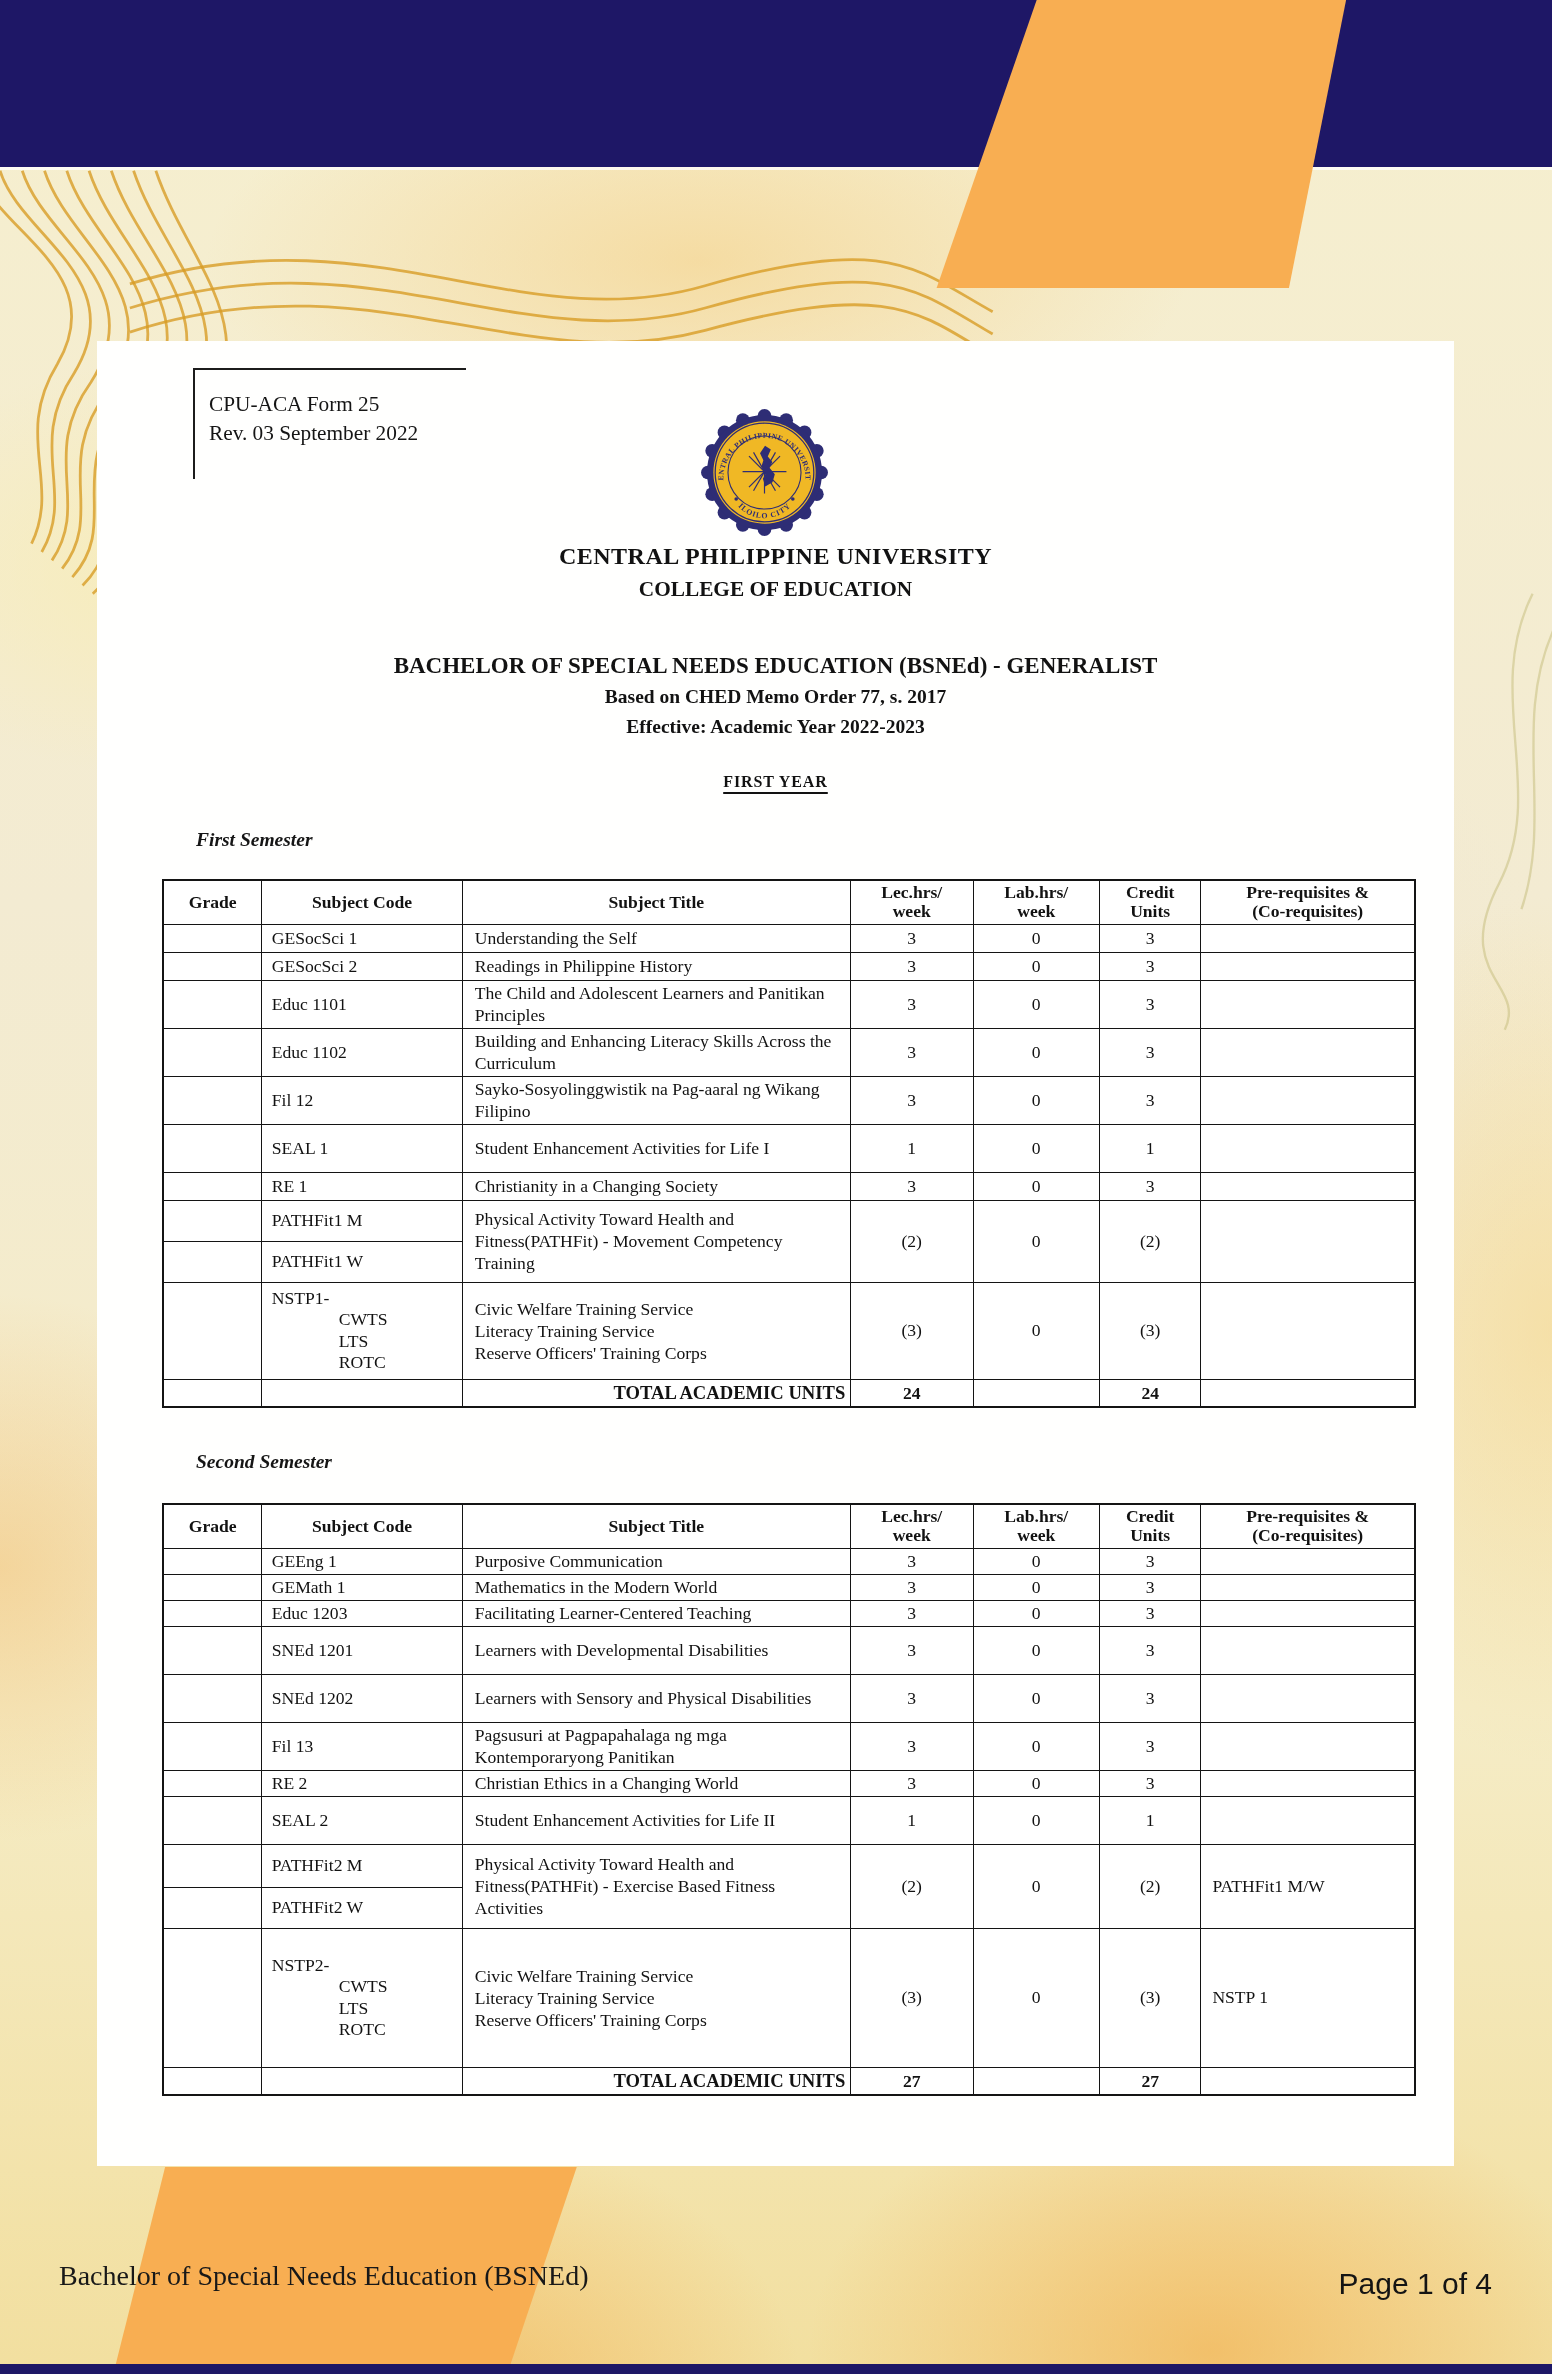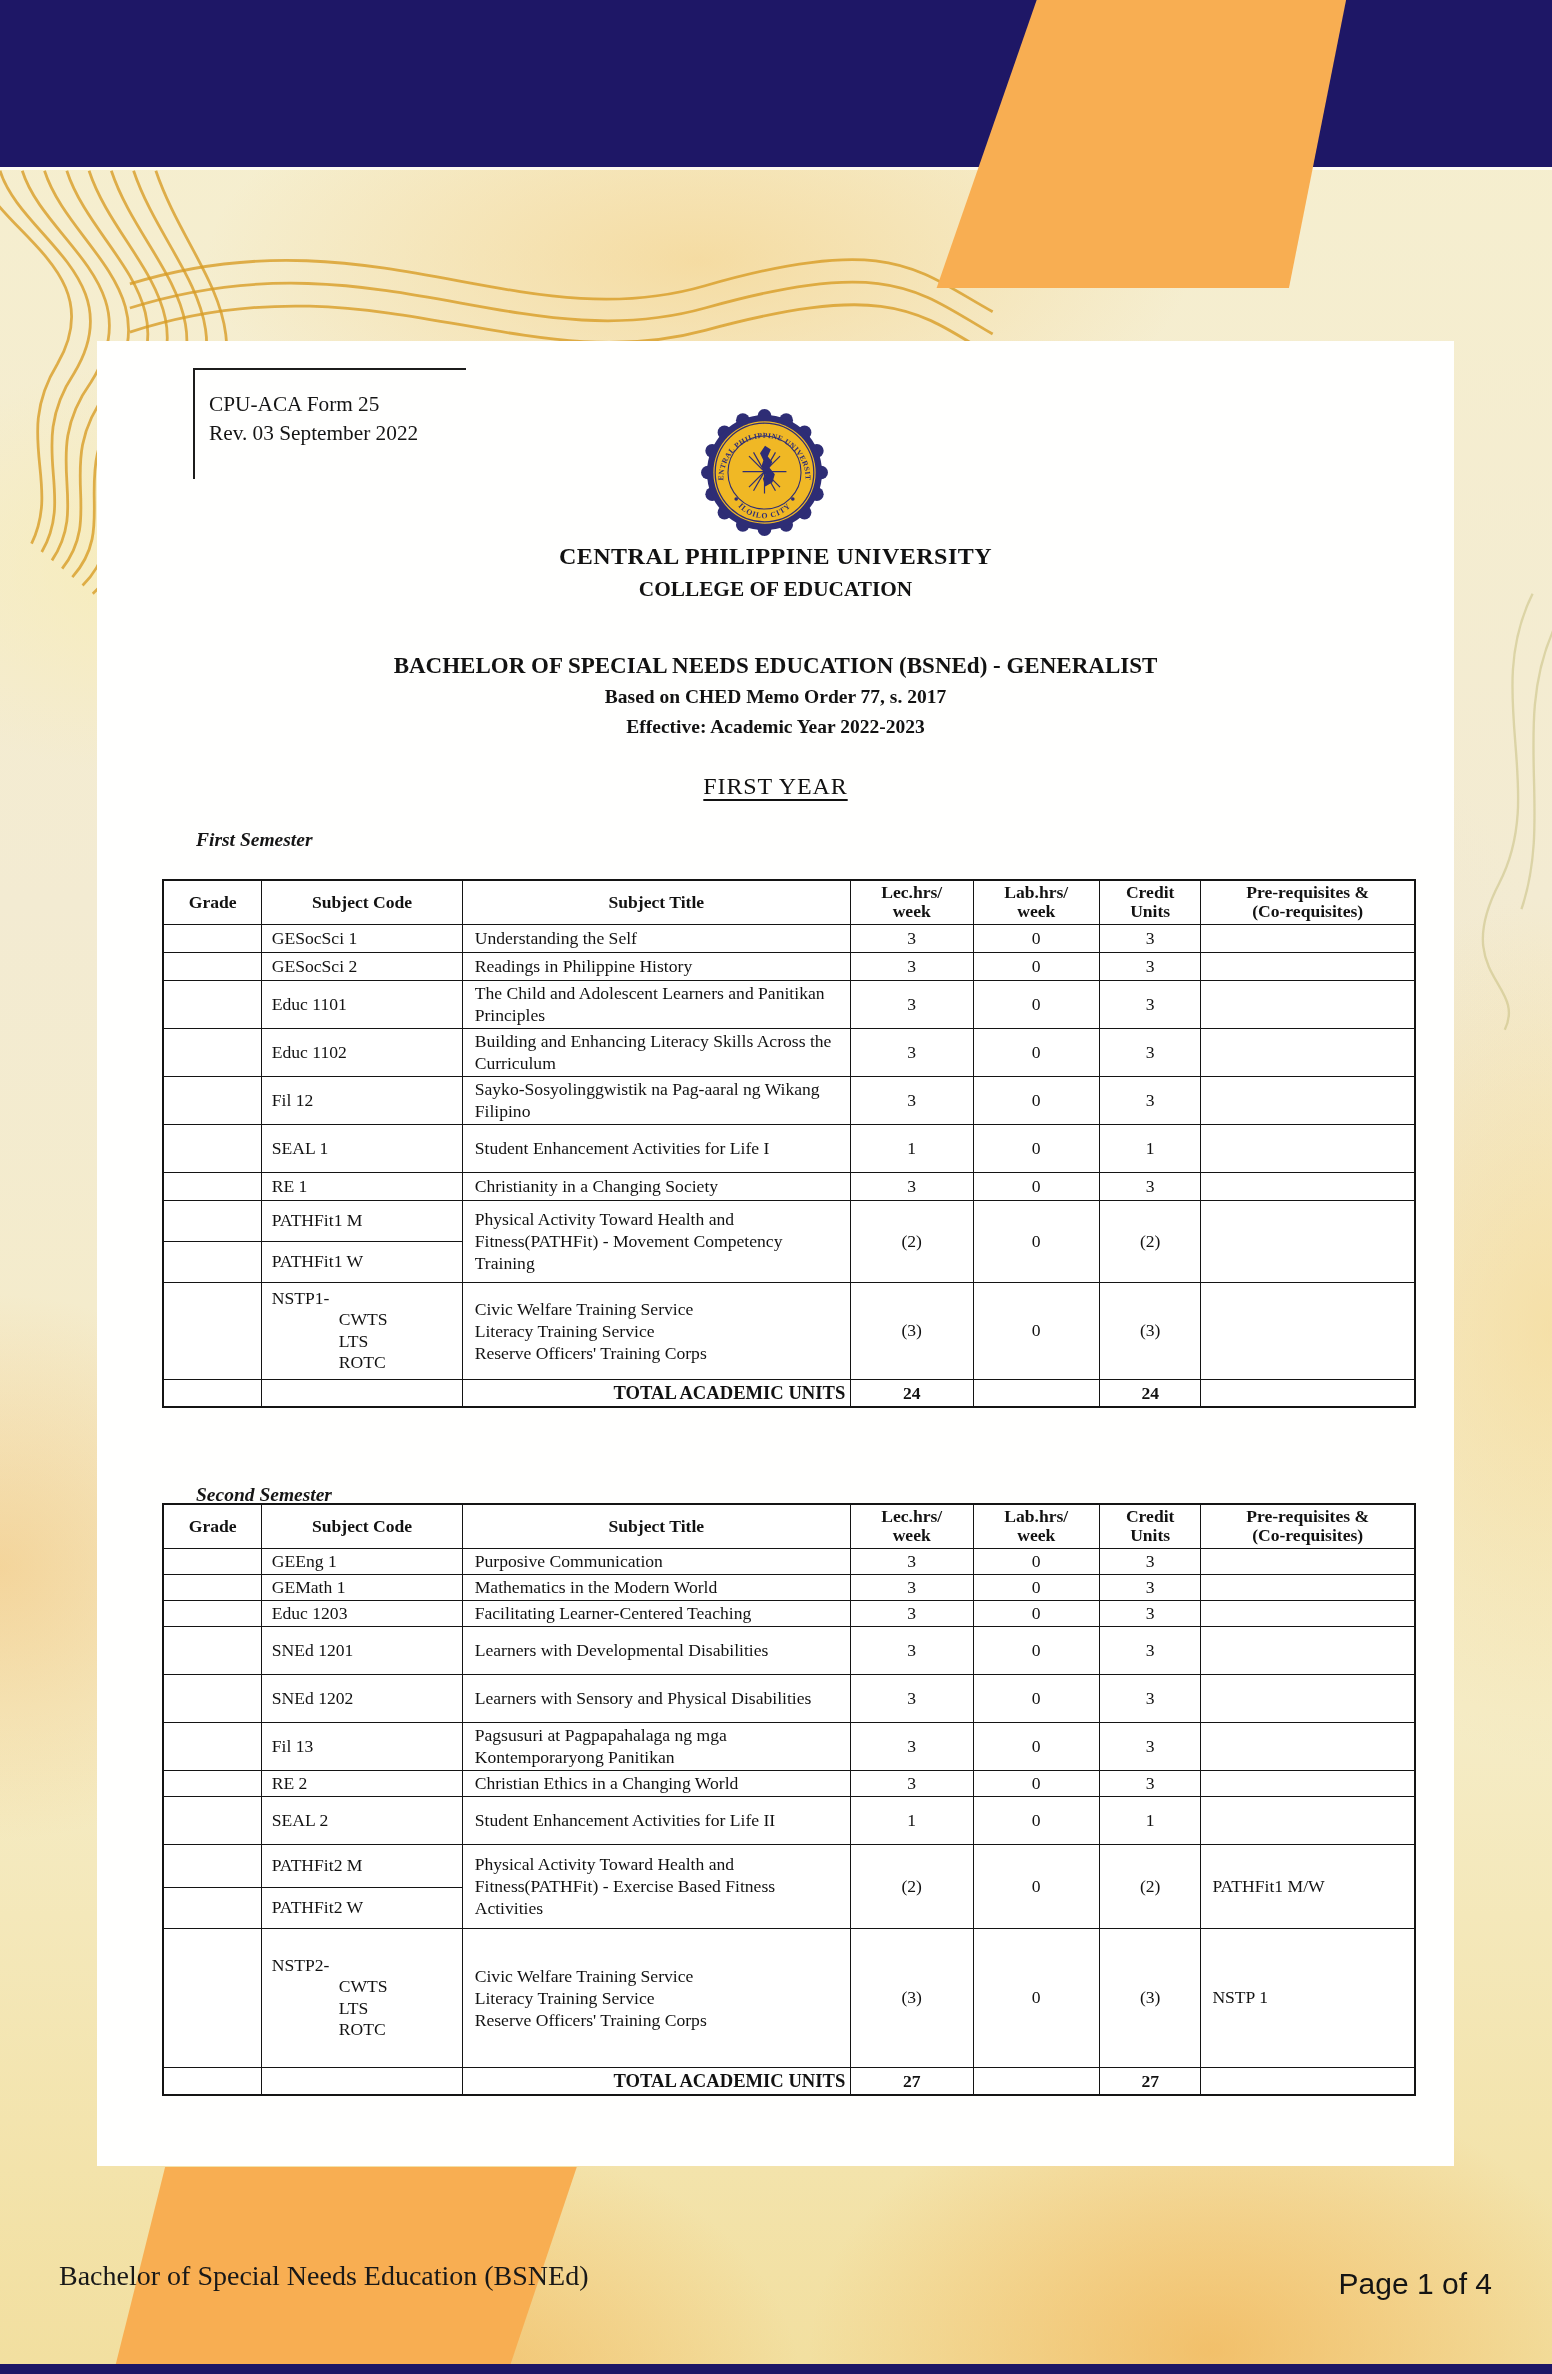--- a/index.html
+++ b/index.html
@@ -33,25 +33,25 @@
     border-top:2.8px solid #1c1c1c;border-left:2.8px solid #1c1c1c;padding:20px 0 0 14px;
     font-size:21.3px;line-height:29px;color:#151515;}
   .seal{position:absolute;left:599px;top:63px;width:137px;height:137px;}
 
   .center-line{position:absolute;left:0;width:100%;text-align:center;color:#121212;}
   .h-univ{top:202px;font-size:24px;font-weight:bold;letter-spacing:0.5px;}
   .h-college{top:236px;font-size:21.3px;font-weight:bold;}
   .h-program{top:312px;font-size:23px;font-weight:bold;}
   .h-based{top:345px;font-size:19.5px;font-weight:bold;}
   .h-effective{top:375px;font-size:19.5px;font-weight:bold;}
-  .h-year{top:432px;font-size:24px;font-weight:normal;letter-spacing:0.9px;
+  .h-year{top:432px;font-size:16px;font-weight:bold;letter-spacing:0.9px;
     text-decoration:underline;text-decoration-thickness:1.9px;text-underline-offset:4.6px;}
 
   .sem-label{position:absolute;left:99px;font-size:19.5px;font-weight:bold;font-style:italic;color:#151515;}
-  .sem-1{top:488px;} .sem-2{top:1143px;}
+  .sem-1{top:488px;} .sem-2{top:1110px;}
   .curr-table{position:absolute;left:65px;width:1254px;border-collapse:collapse;table-layout:fixed;
     border:2.8px solid #141414;background:#fff;color:#121212;}
   .t-1{top:538px;} .t-2{top:1162px;}
   .curr-table th,.curr-table td{border:1.9px solid #141414;overflow:hidden;}
   .curr-table th{font-size:17.6px;font-weight:bold;line-height:19.5px;text-align:center;vertical-align:middle;padding:1.9px;}
   .curr-table td{font-size:17.6px;vertical-align:middle;padding:0.9px 3.7px;}
   td.code{padding-left:9.3px;line-height:21.3px;}
   td.title{padding-left:12px;line-height:22px;}
   td.num{text-align:center;}
   td.prereq{padding-left:11px;}

